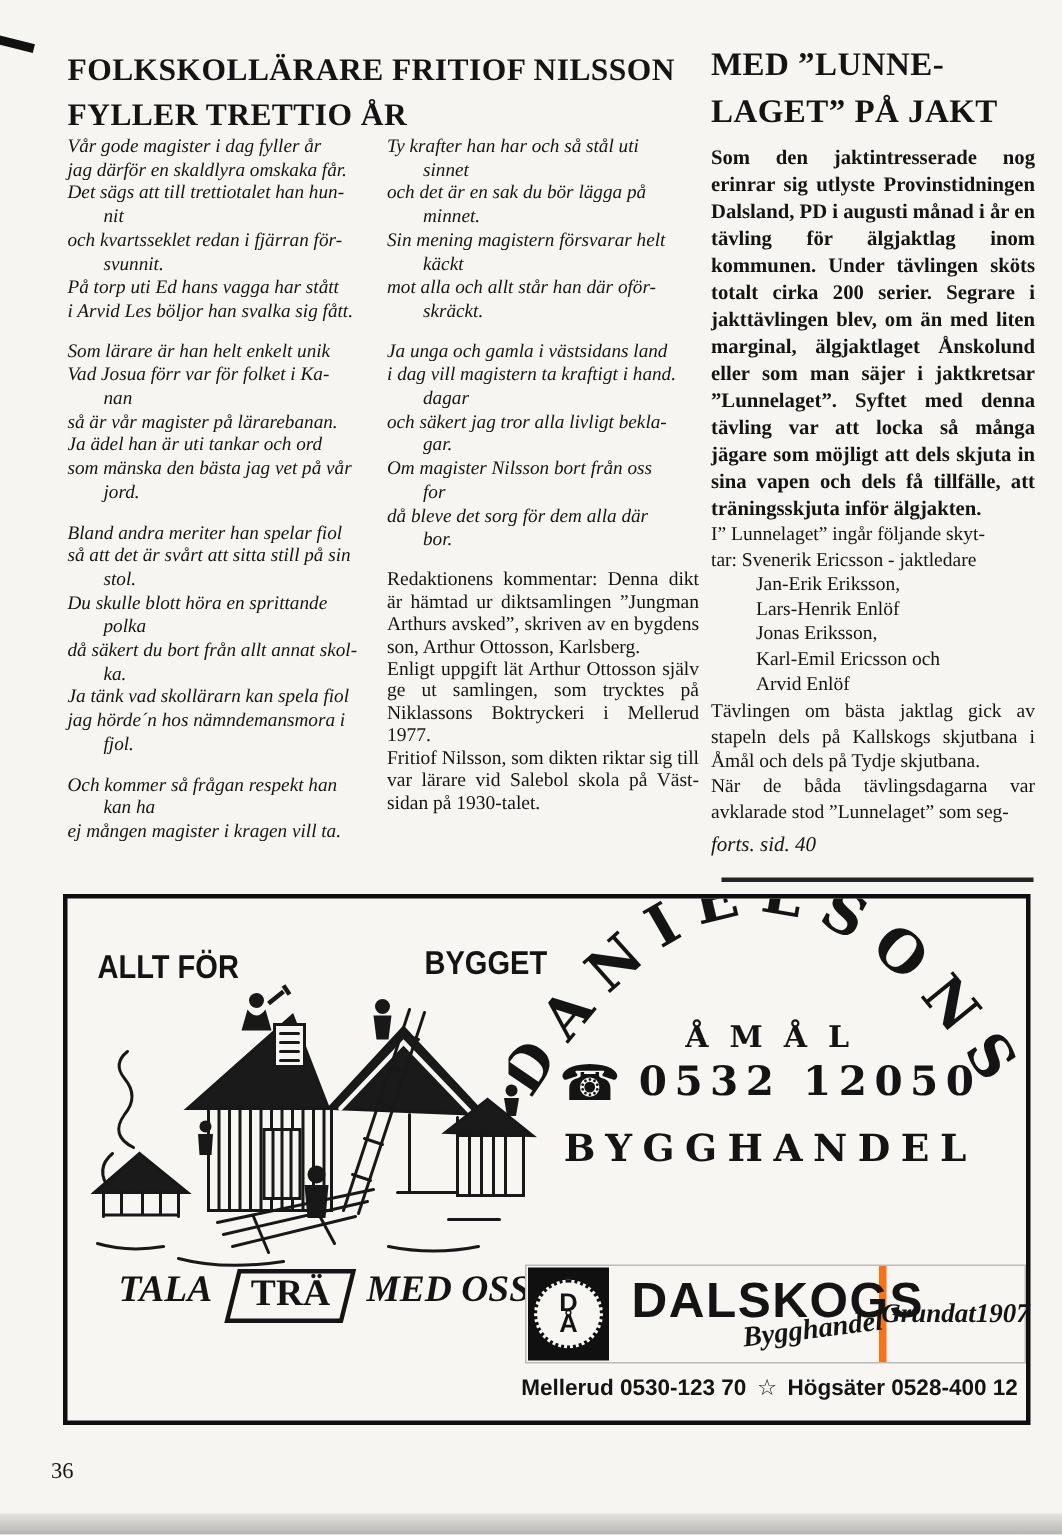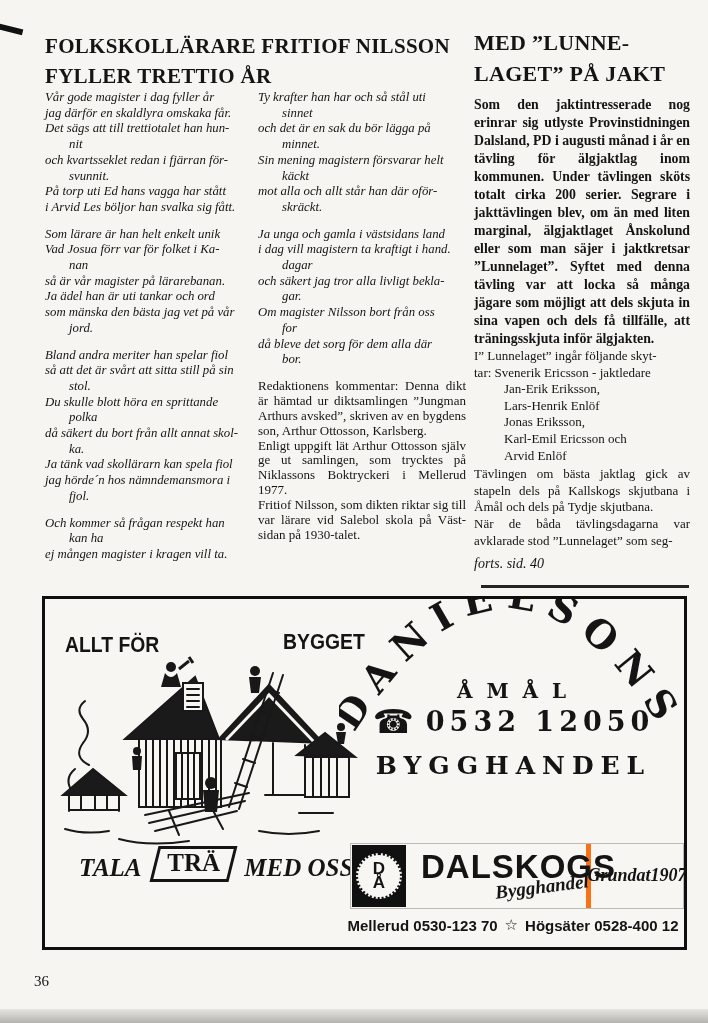--- a/index.html
+++ b/index.html
@@ -36,21 +36,21 @@
   .forts{margin-top:7px;font-style:italic;font-size:14px;}
   .pagenum{position:absolute;left:34px;top:973px;font-size:15px;}
   
   .ad{position:absolute;left:42px;top:596px;width:645px;height:354px;box-sizing:border-box;
       border:3px solid #0f0f0f;background:#f7f6f2;}
   .slogan{position:absolute;font-family:"Liberation Sans",sans-serif;font-weight:bold;
           font-size:22px;transform:scaleX(.88);transform-origin:left;white-space:nowrap;}
   .slogan-left{left:20px;top:33px;}
   .slogan-right{left:238px;top:30px;}
   .house{position:absolute;left:14px;top:44px;}
-  .tala-row{position:absolute;left:34px;top:247px;display:flex;align-items:flex-end;gap:12px;
+  .tala-row{position:absolute;left:34px;top:247px;display:flex;align-items:flex-start;gap:12px;
             font-style:italic;font-weight:bold;font-size:25px;white-space:nowrap;}
   .tra-box{border:3px solid #141414;transform:skewX(-14deg);padding:0 10px 2px 10px;}
   .tra-box span{display:inline-block;transform:skewX(14deg);font-style:normal;}
   .arch{position:absolute;left:294px;top:0px;}
   .arch text{font-family:"DejaVu Serif",serif;font-weight:bold;fill:#141414;}
   .ad-city{position:absolute;left:300px;top:80px;width:337px;text-align:center;
            font-family:"DejaVu Serif",serif;font-weight:bold;font-size:20px;
            letter-spacing:14px;padding-left:10px;box-sizing:border-box;white-space:nowrap;}
   .phone-row{position:absolute;left:300px;top:106px;width:337px;display:flex;
              justify-content:center;align-items:center;gap:12px;white-space:nowrap;}

